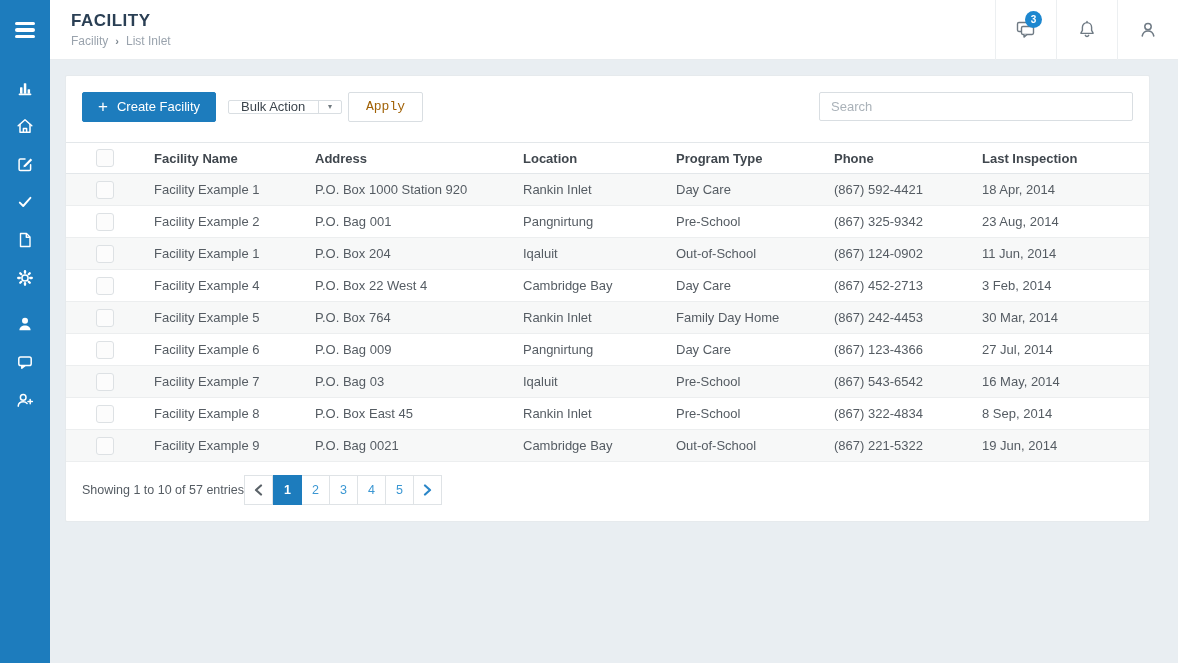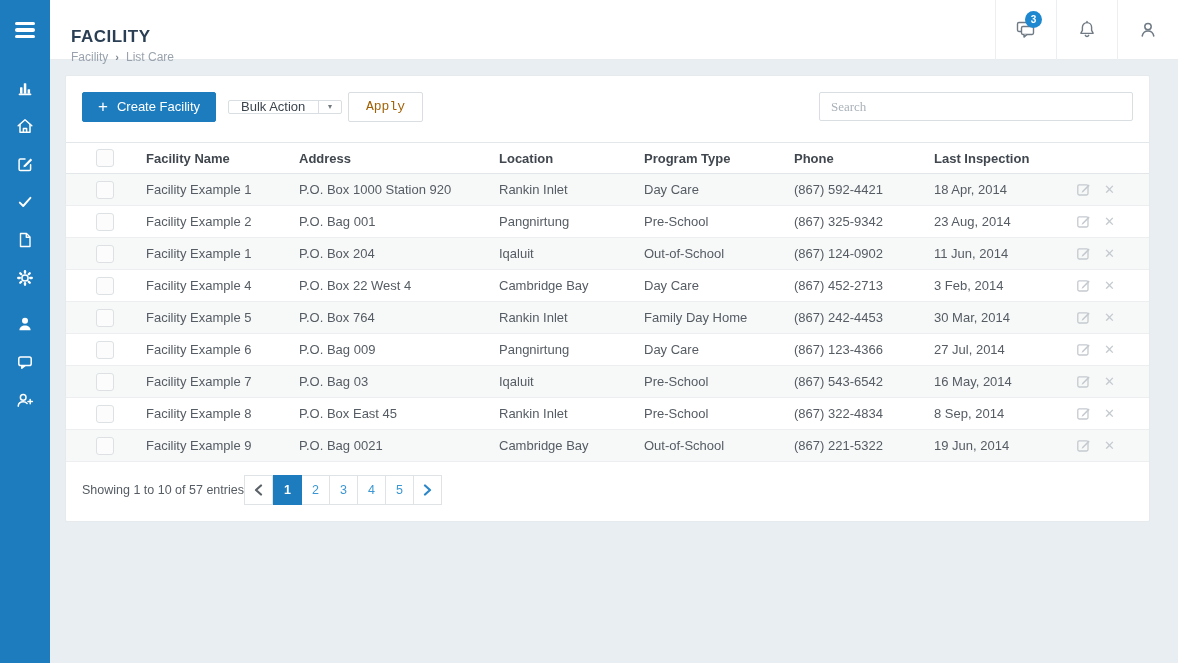--- a/index.html
+++ b/index.html
@@ -19,21 +19,21 @@
   .hamburger .bars i { display:block; width:20px; height:3.5px; background:#fff; border-radius:2px; }
   .side-nav { display:flex; flex-direction:column; align-items:center; margin-top:9px; }
   .side-item { width:50px; height:38px; display:flex; align-items:center; justify-content:center; cursor:pointer; }
   .side-item.gap { margin-top:8px; }
   .side-item svg { display:block; }
   
   .topbar {
     position:absolute; left:50px; top:0; width:1128px; height:60px;
     background:#ffffff; border-bottom:1px solid #e8ecef;
   }
-  .topbar-left { position:absolute; left:21px; top:27px; }
+  .topbar-left { position:absolute; left:21px; top:11px; }
   .app-title { font-size:17px; font-weight:bold; color:#2a3f54; letter-spacing:.5px; }
   .breadcrumb { margin-top:3px; font-size:12px; color:#9aa3ad; display:flex; align-items:center; gap:7px; }
   .breadcrumb .sep { color:#7d8archive; color:#7d8790; font-weight:bold; font-size:11px; }
   .breadcrumb .crumb { color:#9aa3ad; }
   .topbar-icons { position:absolute; right:0; top:0; height:60px; display:flex; }
   .top-icon-cell {
     width:61px; height:60px; border-left:1px solid #eceff1;
     display:flex; align-items:center; justify-content:center; position:relative; cursor:pointer;
   }
   .badge {
@@ -63,28 +63,28 @@
     width:23px; height:100%; border-left:1px solid #d9dee2; display:flex; align-items:center; justify-content:center;
     color:#70797f; font-size:8px;
   }
   .btn-plain {
     margin-left:6px; height:30px; background:#fff; border:1px solid #d9dee2; border-radius:2px;
     font-size:13px; color:#a16207; padding:0 17px; cursor:pointer; font-family:Liberation Mono, monospace;
   }
   .search-wrap { margin-left:auto; }
   .search-input {
     width:314px; height:29px; border:1px solid #d9dee2; border-radius:2px; background:#fff;
-    font-size:13px; color:#444; padding:0 11px; font-family:Liberation Serif, serif; outline:none;
+    font-size:13px; color:#444; padding:0 11px; font-family:Liberation Sans, sans-serif; outline:none;
   }
   .search-input::placeholder { color:#aab2b9; }
   
   .table { margin-top:6px; }
   .trow {
     display:grid; grid-template-columns:64px 153px 200px 145px 150px 140px 140px 1fr;
-    align-items:center; height:32px; padding:0 16px; border-bottom:1px solid #eceeef;
+    align-items:center; height:32px; padding:0 16px; border-bottom:1px solid #eceeef;gap:8px;
   }
   .thead { border-top:1px solid #e3e7ea; border-bottom:1px solid #e3e7ea; }
   .thead .hcell { font-size:13px; font-weight:bold; color:#40474e; }
   .tbody .trow:nth-child(odd) { background:#f7f8f8; }
   .cell { font-size:13px; color:#555c63; white-space:nowrap; overflow:hidden; }
   .c-check { padding-left:14px; display:flex; align-items:center; }
   .checkbox {
     width:18px; height:18px; background:#fcfcfc; border:1px solid #dde1e4; border-radius:3px;
     display:inline-block; cursor:pointer;
   }
@@ -185,21 +185,21 @@
     </div>
   </div>
 </div>
 
 <div class="topbar">
   <div class="topbar-left">
     <div class="app-title">FACILITY</div>
     <div class="breadcrumb">
       <span class="crumb">Facility</span>
       <span class="sep">›</span>
-      <span class="crumb">List Care</span>
+      <span class="crumb">List Inlet</span>
     </div>
   </div>
   <div class="topbar-icons">
     <div class="top-icon-cell">
       <svg width="26" height="24" viewBox="0 0 26 24" fill="none" stroke="#6f7a84" stroke-width="1.4" stroke-linejoin="round">
         <rect x="4.5" y="4.5" width="13" height="9" rx="1.4"></rect>
         <rect x="8.5" y="8.5" width="12" height="8" rx="1.4" fill="#ffffff"></rect>
         <path d="M11 16.5 v2.6 l3-2.6" fill="#fff"></path>
       </svg>
       <span class="badge">3</span>

